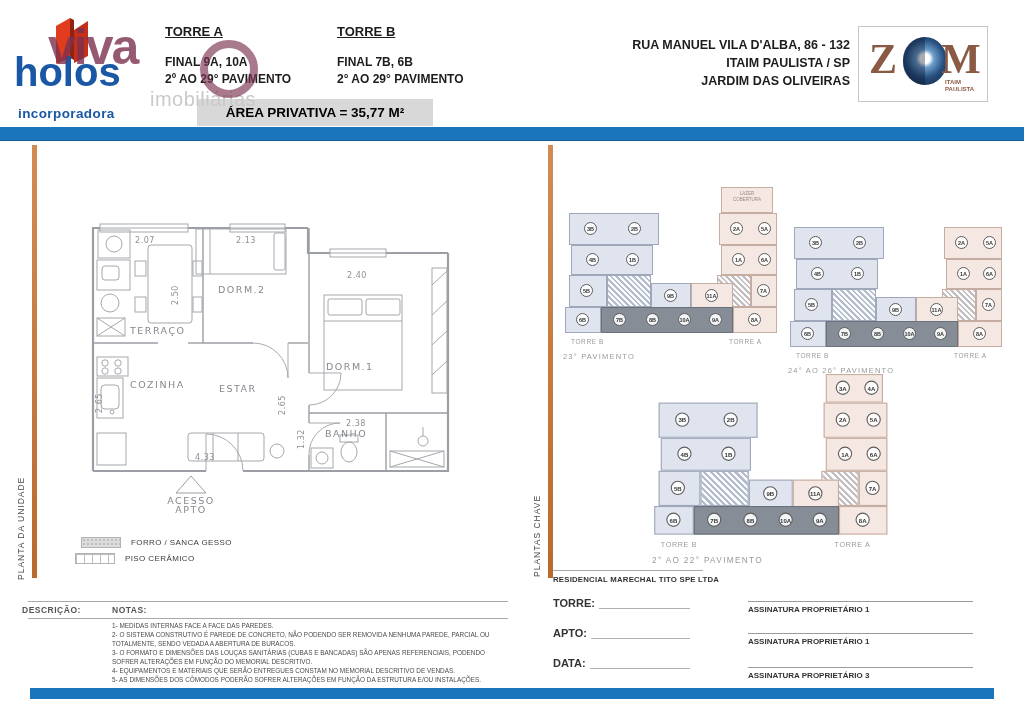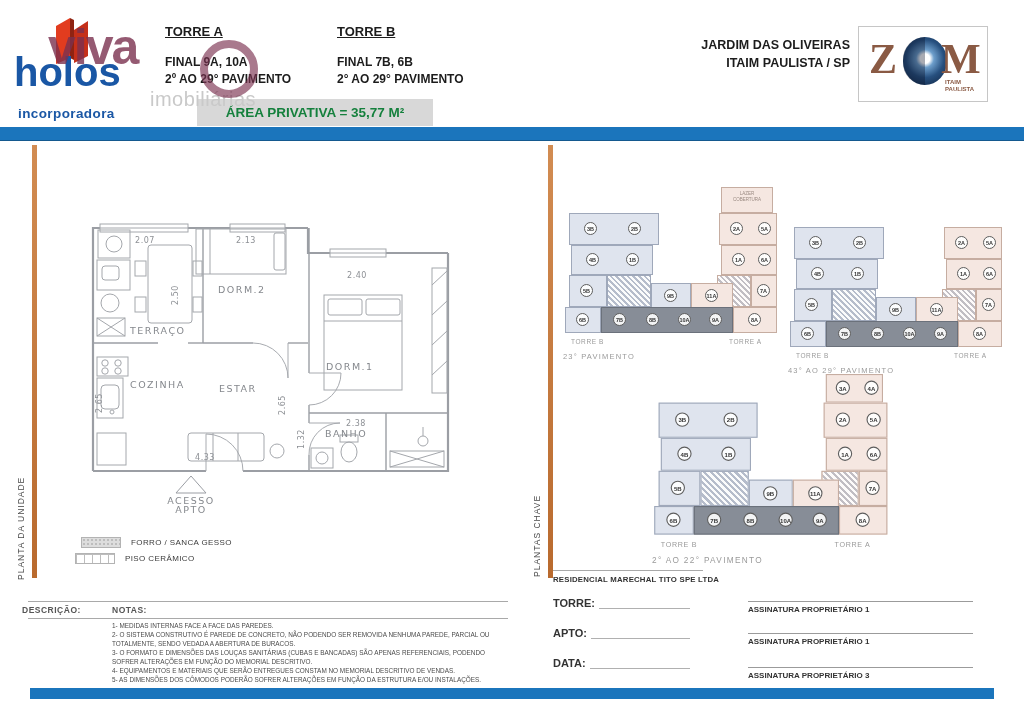--- a/index.html
+++ b/index.html
@@ -13,21 +13,21 @@
   .brand-sub{left:10px;top:92px;font-size:13.5px;font-weight:bold;color:#1a57a5;letter-spacing:.4px;}
   .wm-viva{left:48px;top:18px;font-size:50px;font-weight:bold;color:#7b3150;opacity:.8;letter-spacing:-2px;z-index:3;pointer-events:none;}
   .wm-ring{left:200px;top:40px;width:42px;height:42px;border:8px solid rgba(123,49,80,.65);border-radius:50%;z-index:3;}
   .wm-gray{left:150px;top:88px;font-size:20px;color:#c9c9c9;letter-spacing:.5px;z-index:1;}
   .tower-col{top:24px;width:170px;}
   .tower-col .t-title{font-size:13px;font-weight:bold;text-decoration:underline;color:#1c1c1c;}
   .tower-col .t-final{margin-top:16px;font-size:12px;font-weight:bold;color:#1c1c1c;}
   .tower-col .t-range{margin-top:3px;font-size:12px;font-weight:bold;color:#1c1c1c;}
   .area-bar{left:197px;top:99px;width:236px;height:27px;background:#d8d8d8;
             display:flex;align-items:center;justify-content:center;
-            font-size:13.5px;font-weight:bold;color:#15803d;}
+            font-size:13.5px;font-weight:bold;color:#000000;}
   .address{right:174px;top:36px;width:330px;text-align:right;font-size:12.5px;font-weight:bold;
            color:#1c1c1c;line-height:18px;}
   .zom-box{left:858px;top:26px;width:128px;height:74px;border:1px solid #c6c6c6;background:#fff;}
   .zom-z,.zom-m{position:absolute;top:8px;font-size:42px;font-weight:bold;color:#8a5a44;font-family:"Liberation Serif",serif;}
   .zom-z{left:10px;} .zom-m{left:82px;}
   .zom-o{position:absolute;left:44px;top:10px;width:44px;height:48px;border-radius:50%;
          background:radial-gradient(circle at 50% 45%, #ffffff 0 14%, #6d9ecb 26%, #27507f 55%, #0d1f3a 100%);}
   .zom-o:after{content:"";position:absolute;left:0;top:0;width:50%;height:100%;
          border-radius:22px 0 0 22px;background:rgba(10,15,35,.35);}
   .zom-city{position:absolute;left:86px;top:52px;font-size:6px;font-weight:bold;color:#8a5a44;line-height:7px;white-space:pre-line;}
@@ -111,22 +111,23 @@
 </div>
 <div class="abs tower-col" style="left:337px">
   <div class="t-title">TORRE B</div>
   <div class="t-final">FINAL 7B, 6B</div>
   <div class="t-range">2° AO 29° PAVIMENTO</div>
 </div>
 
 <div class="abs area-bar">ÁREA PRIVATIVA =  35,77 M²</div>
 
 <div class="abs address">
+  <div>RUA MANUEL VILA D'ALBA, 86 - 132</div>
+  <div>ITAIM PAULISTA / SP</div>
   <div>JARDIM DAS OLIVEIRAS</div>
-  <div>ITAIM PAULISTA / SP</div>
 </div>
 
 <div class="abs zom-box">
   <span class="zom-z">Z</span>
   <span class="zom-o"></span>
   <span class="zom-m">M</span>
   <span class="zom-city">ITAIM
 PAULISTA</span>
 </div>
 
@@ -340,21 +341,21 @@
     <div class="kp-circle" style="left: 13px; top: 126px;">6B</div>
     <div class="kp-circle" style="left: 185px; top: 126px;">8A</div>
     <div class="kp-circle" style="left: 50px; top: 126px;">7B</div>
     <div class="kp-circle" style="left: 83px; top: 126px;">8B</div>
     <div class="kp-circle" style="left: 115px; top: 126px;">10A</div>
     <div class="kp-circle" style="left: 146px; top: 126px;">9A</div>
   </div>
 <div class="key-plan" style="left:788px;top:201px">
   <div class="kp-label kp-tb">TORRE B</div>
   <div class="kp-label kp-ta">TORRE A</div>
-  <div class="kp-floor">43° AO 29° PAVIMENTO</div>
+  <div class="kp-floor">24° AO 26° PAVIMENTO</div>
 <div class="kp-block kp-b" style="left: 6px; top: 26px; width: 90px; height: 32px;"></div>
     <div class="kp-block kp-a" style="left: 156px; top: 26px; width: 58px; height: 32px;"></div>
     <div class="kp-block kp-b" style="left: 8px; top: 58px; width: 82px; height: 30px;"></div>
     <div class="kp-block kp-a" style="left: 158px; top: 58px; width: 56px; height: 30px;"></div>
     <div class="kp-block kp-b" style="left: 6px; top: 88px; width: 38px; height: 32px;"></div>
     <div class="kp-block kp-b kp-core" style="left: 44px; top: 88px; width: 44px; height: 32px;"></div>
     <div class="kp-block kp-a kp-core" style="left: 154px; top: 88px; width: 34px; height: 32px;"></div>
     <div class="kp-block kp-a" style="left: 188px; top: 88px; width: 26px; height: 32px;"></div>
     <div class="kp-block kp-b" style="left: 88px; top: 96px; width: 40px; height: 26px;"></div>
     <div class="kp-block kp-a" style="left: 128px; top: 96px; width: 42px; height: 26px;"></div>

